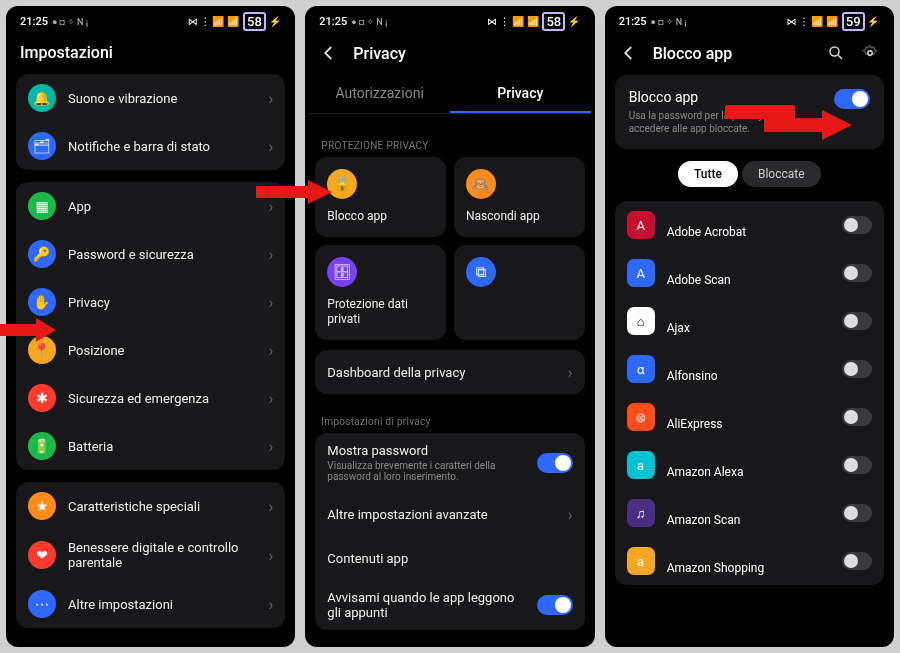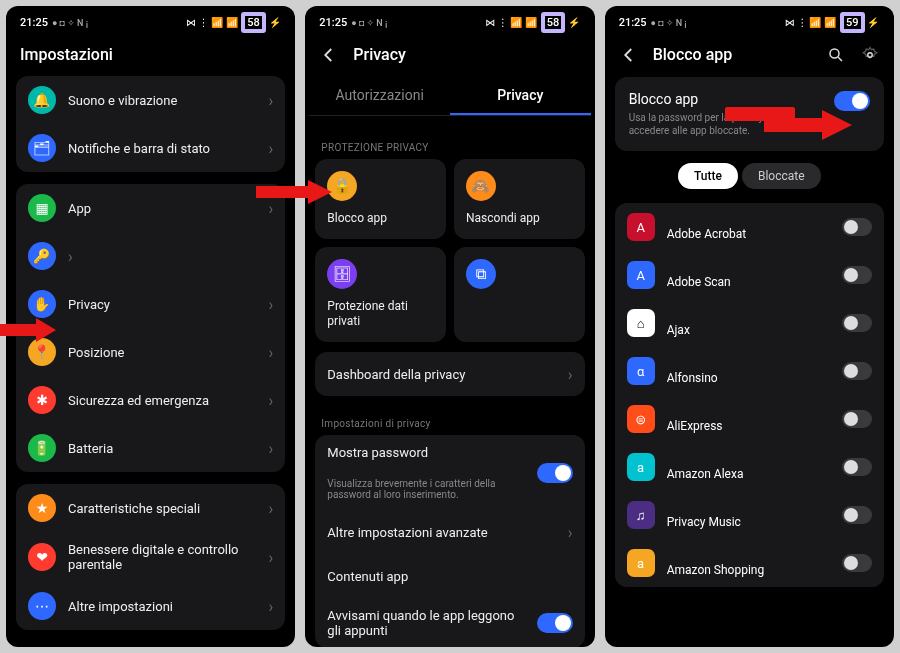--- a/index.html
+++ b/index.html
@@ -28,23 +28,24 @@
   .status-bar {
     display: flex;
     justify-content: space-between;
     align-items: center;
     padding: 6px 14px 4px;
     font-size: 11px;
     font-weight: 500;
   }
   .status-left { display:flex; align-items:center; gap:4px; }
   .status-right { display:flex; align-items:center; gap:3px; font-size:10px; }
-  .status-right .batt { border:4px solid #c4b5fd; border-radius:3px; padding:0 2px; font-size:11px; }
+  .status-right .batt { border:2px solid #c4b5fd; border-radius:3px; padding:0 2px; font-size:13px; }
   .header {
     display:flex;
+    align-items:center;
     padding: 8px 14px 12px;
     gap: 14px;
     font-size: 16px;
     font-weight: 500;
   }
   .header .spacer { flex:1; }
   .header .icon-btn { width:20px; height:20px; display:flex; align-items:center; justify-content:center; color:#ddd; }
   .content { flex:1; overflow:hidden; padding: 0 10px; }
   .card {
     background: #18181a;
@@ -58,21 +59,21 @@
     padding: 10px 12px;
     gap: 12px;
     min-height: 44px;
   }
   .row .app-icon {
     width: 28px; height:28px; border-radius:50%;
     display:flex; align-items:center; justify-content:center;
     font-size:14px; color:#fff; flex-shrink:0;
   }
   .row .label { flex:1; font-size:13px; color:#eee; }
-  .row .sub { font-size:10px; color:#888; margin-top:18px; }
+  .row .sub { font-size:10px; color:#888; margin-top:2px; }
   .row .col { flex:1; display:flex; flex-direction:column; }
   .chev { color:#666; font-size:16px; }
   
   .tabs { display:flex; border-bottom:1px solid #222; margin: 0 4px 16px; }
   .tab { flex:1; text-align:center; padding:10px 0; color:#888; font-size:14px; }
   .tab.active { color:#fff; border-bottom:2px solid #2e68ff; font-weight:500; }
   .sect-label { color:#777; font-size:10px; padding: 10px 6px 6px; letter-spacing:0.3px; }
   .grid2 { display:grid; grid-template-columns:1fr 1fr; gap:8px; }
   .tile {
     background:#18181a; border-radius:12px; padding:12px 12px 14px;
@@ -148,20 +149,21 @@
         </div>
       </div>
     <div class="card" id="p1g2">
         <div class="row">
           <span class="app-icon" style="background:#1ab94a">▦</span>
     <span class="label">App</span>
     <span class="chev">›</span>
         </div>
         <div class="row">
           <span class="app-icon" style="background:#2e68ff">🔑</span>
+    <span class="label">Password e sicurezza</span>
     <span class="chev">›</span>
         </div>
         <div class="row">
           <span class="app-icon" style="background:#2e68ff">✋</span>
     <span class="label">Privacy</span>
     <span class="chev">›</span>
         </div>
         <div class="row">
           <span class="app-icon" style="background:#f5a623">📍</span>
     <span class="label">Posizione</span>
@@ -351,21 +353,21 @@
   <span class="nm">AliExpress</span>
   <div class="olock"></div>
         </div>
         <div class="app-row">
           <span class="sq" style="background:#00c2d1;color:#fff">a</span>
   <span class="nm">Amazon Alexa</span>
   <div class="olock"></div>
         </div>
         <div class="app-row">
           <span class="sq" style="background:#4b2e83;color:#fff">♫</span>
-  <span class="nm">Privacy Music</span>
+  <span class="nm">Amazon Scan</span>
   <div class="olock"></div>
         </div>
         <div class="app-row">
           <span class="sq" style="background:#f5a623;color:#fff">a</span>
   <span class="nm">Amazon Shopping</span>
   <div class="olock"></div>
         </div>
       </div>
   </div>
 </div>

